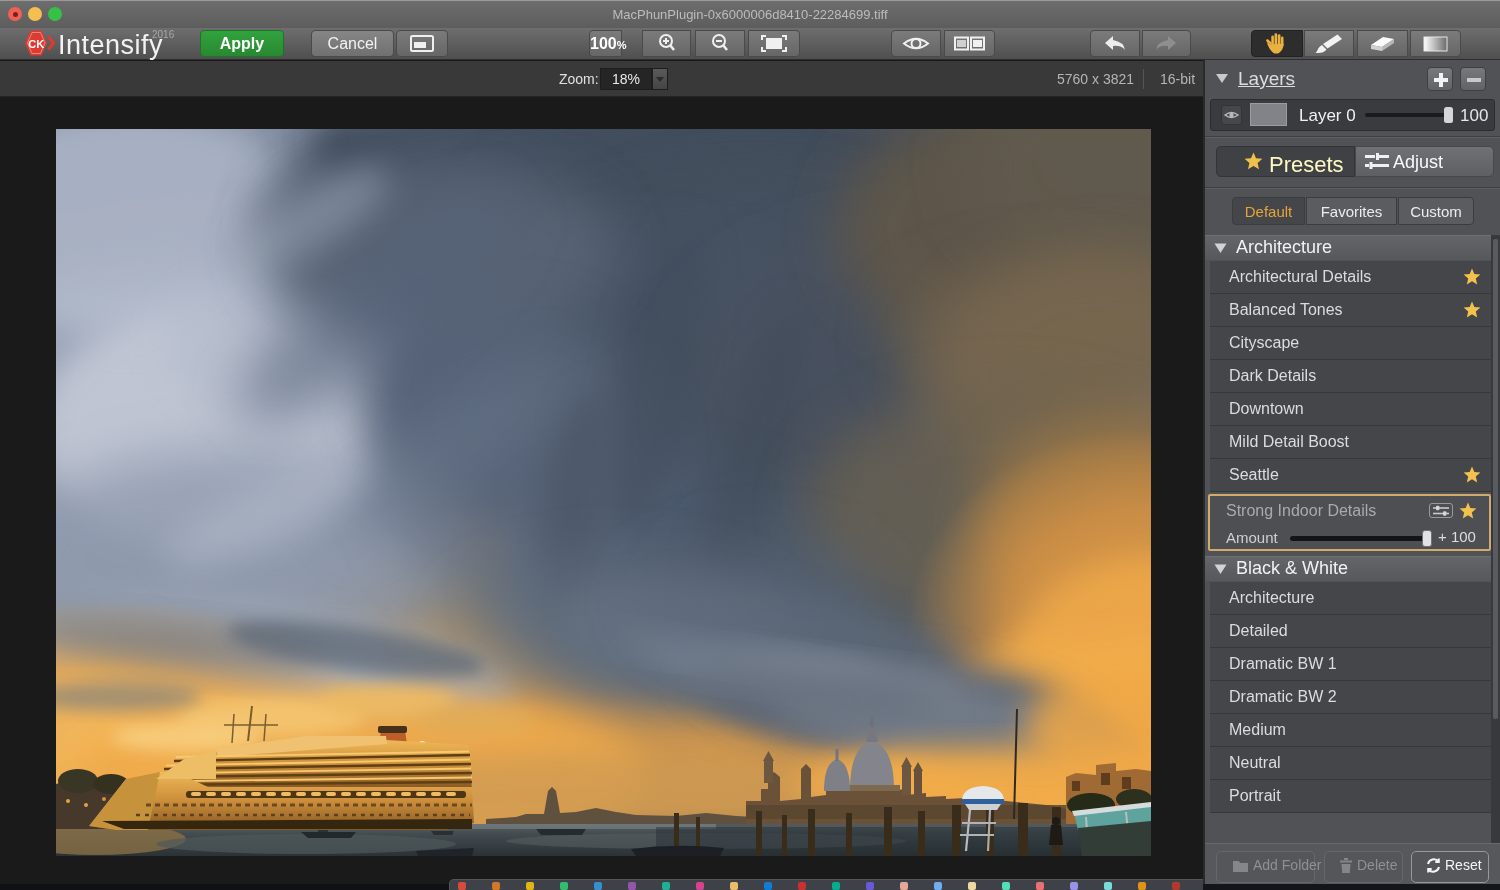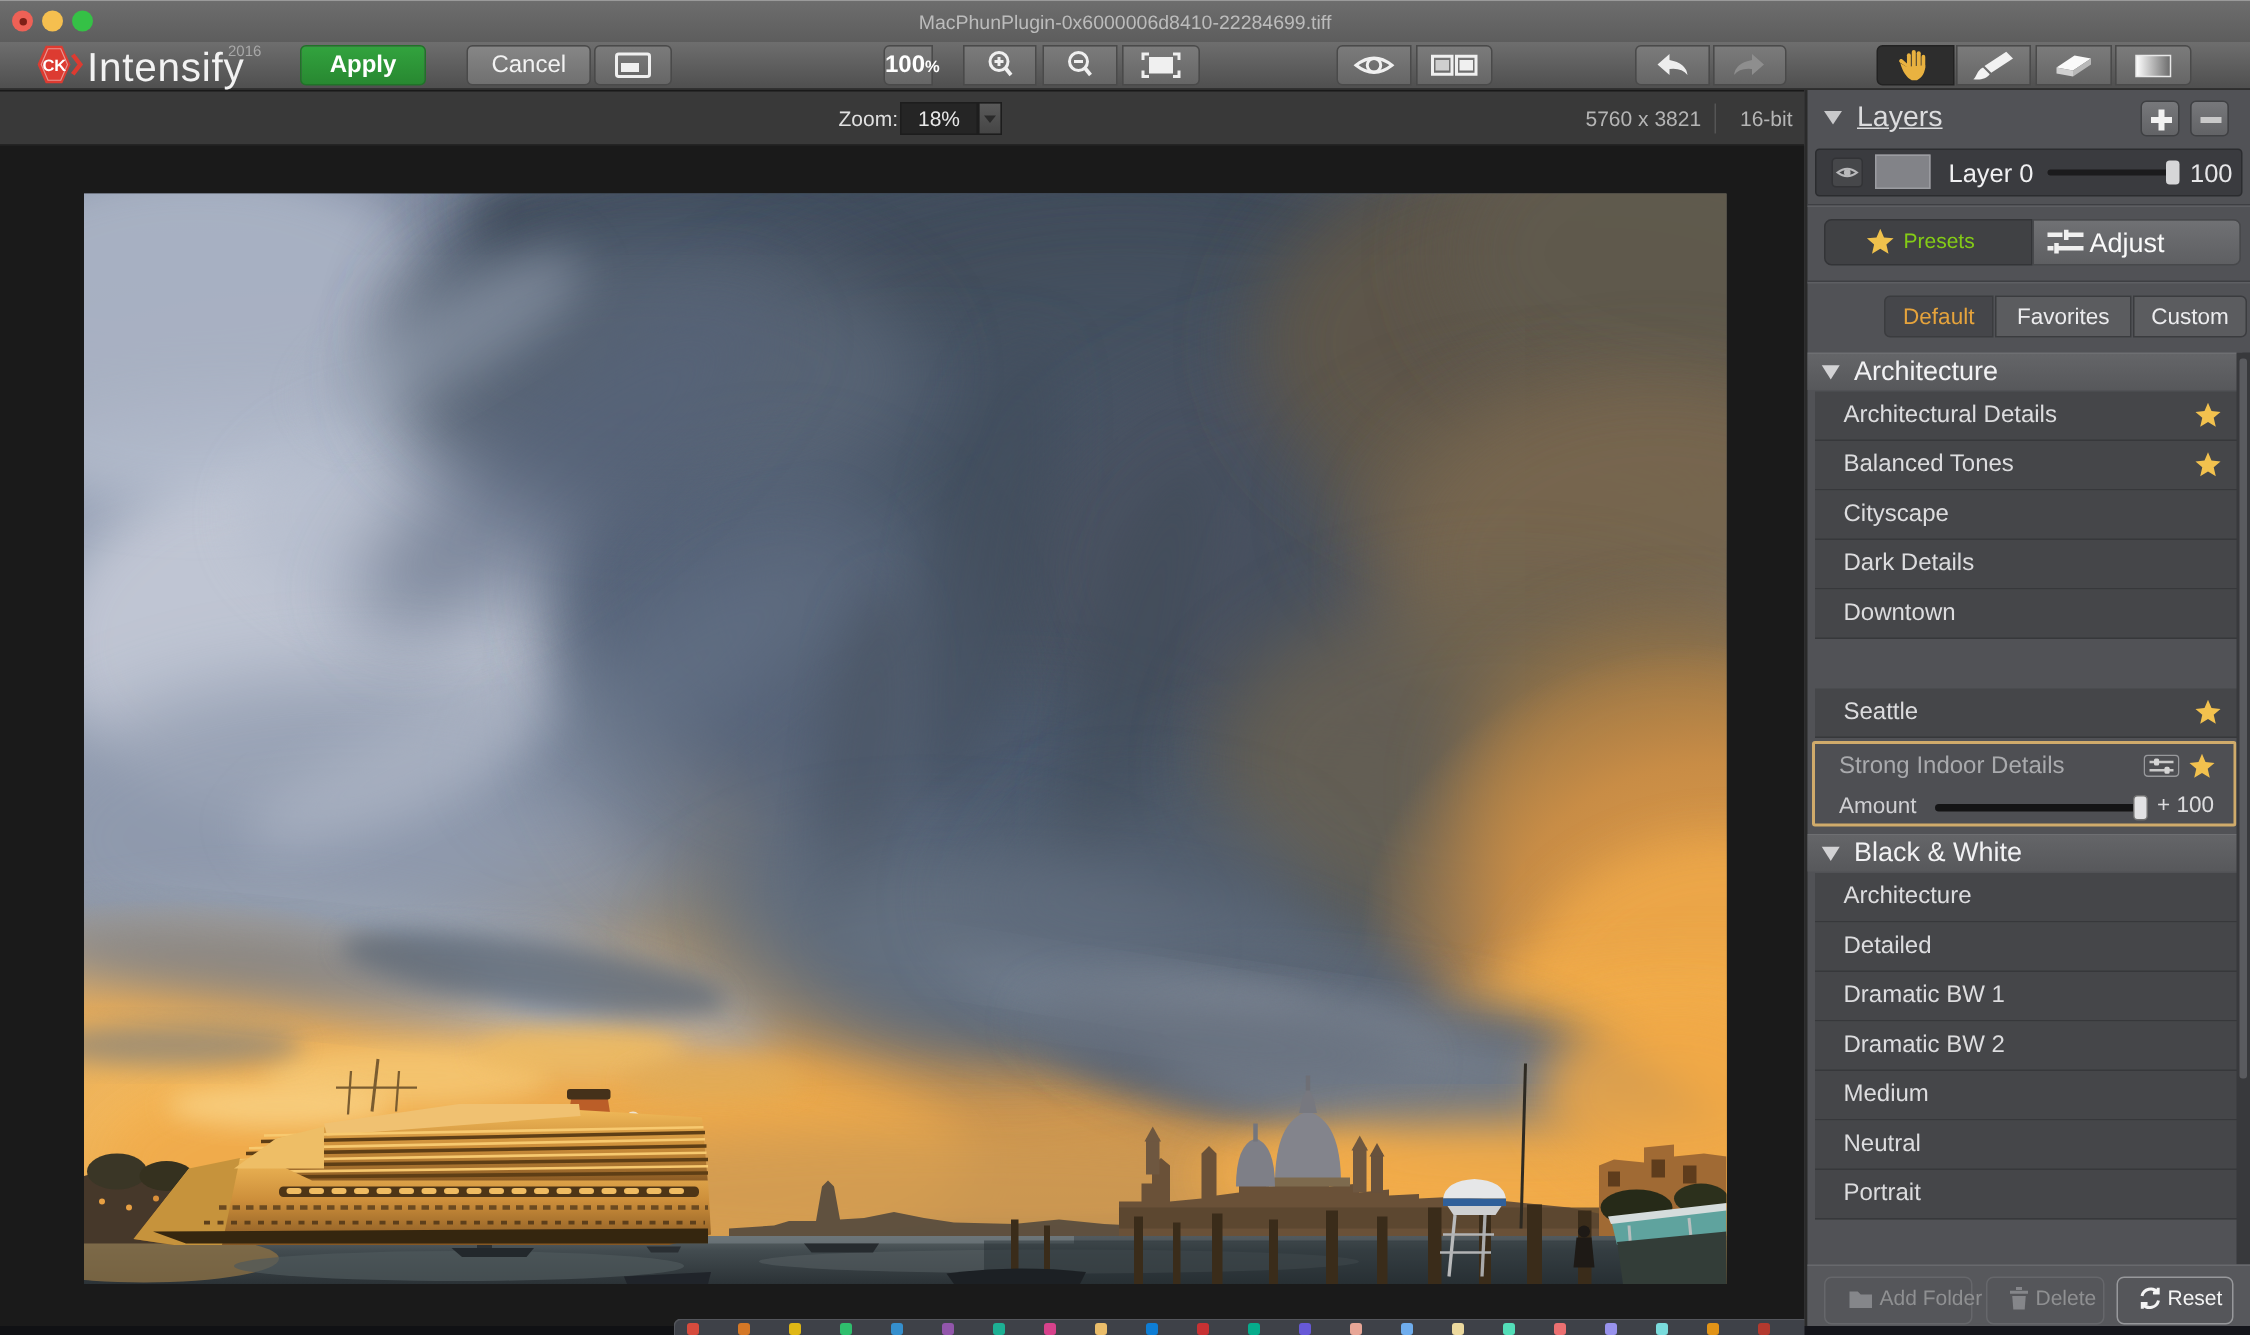--- a/index.html
+++ b/index.html
@@ -42,21 +42,21 @@
 .sqbtn { position:absolute; top:7px; width:26px; height:24px; background:linear-gradient(#77787b,#626366);
   border:1px solid #3f4043; border-radius:4px; }
 #layerrow { position:absolute; left:5px; top:39px; width:285px; height:32px; background:#3a3b3f;
   border:1px solid #2b2c2f; border-radius:3px; }
 #tab-presets { position:absolute; left:11px; top:86px; width:139px; height:31px; background:#404144;
   border:1px solid #333437; border-radius:5px 0 0 5px; }
 #tab-adjust { position:absolute; left:150px; top:86px; width:139px; height:31px;
   background:linear-gradient(#707174,#5e5f62); border:1px solid #47484b; border-radius:0 5px 5px 0; }
 #seggroup { position:absolute; left:27px; top:137px; width:243px; height:28px; }
 .seg { position:absolute; top:0; height:28px; background:#5b5c5f; border:1px solid #3b3c3f;
-  font-size:15px; text-align:center; line-height:27px;margin-left:24px; }
+  font-size:15px; text-align:center; line-height:27px; }
 #plist { position:absolute; left:0; top:175px; width:297px; height:608px; }
 .phead { position:absolute; left:0px; width:290px; height:25px; background:linear-gradient(#646568,#57585b);
   border-top:1px solid #6e6f72; color:#f2f2f4; font-size:18px; }
 .phead .tri { position:absolute; left:9px; top:7px; }
 .phead .lbl { position:absolute; left:31px; top:1px; }
 .prow { position:absolute; left:5px; width:283px; height:33px; background:#454649;
   border-bottom:1px solid #37383b; color:#dcdcde; font-size:16px; }
 .prow .lbl { position:absolute; left:19px; top:7px; }
 .star { position:absolute; right:12px; top:7px; }
 #sbbar { position:absolute; left:0; top:783px; width:297px; height:41px; background:#57585c;
@@ -536,21 +536,21 @@
       <div style="position:absolute;left:233px;top:7px;width:9px;height:16px;background:#d6d6d8;border-radius:2.5px;"></div>
       <div style="position:absolute;left:249px;top:6px;font-size:17px;color:#e6e6e8;">100</div>
     </div>
     <div style="position:absolute;left:0px;top:76px;width:295px;height:1px;background:#3e3f43;"></div>
     <div style="position:absolute;left:0px;top:77px;width:295px;height:1px;background:#5e5f63;"></div>
 
     <div id="tab-presets">
         <svg style="position:absolute;left:27px;top:5px;" width="19" height="18" viewBox="0 0 19 18">
           <path d="M9.5 0.5 L12 6.3 L18.4 6.8 L13.6 11 L15 17.2 L9.5 13.9 L4 17.2 L5.4 11 L0.6 6.8 L7 6.3 Z" fill="#efc14c"></path>
         </svg>
-        <span style="position:absolute;left:52px;top:5px;font-size:14px;color:#84cc16;">Presets</span>
+        <span style="position:absolute;left:52px;top:5px;font-size:22px;color:#fef9c3;">Presets</span>
       </div>
     <div id="tab-adjust">
         <svg style="position:absolute;left:8px;top:6px;" width="26" height="17" viewBox="0 0 26 17">
           <rect x="1" y="2" width="10" height="3" fill="#f0f0f0"></rect>
           <rect x="14" y="2" width="11" height="3" fill="#f0f0f0"></rect>
           <rect x="12" y="0" width="3" height="7" fill="#f0f0f0"></rect>
           <rect x="1" y="11" width="4" height="3" fill="#f0f0f0"></rect>
           <rect x="8" y="11" width="17" height="3" fill="#f0f0f0"></rect>
           <rect x="5.5" y="9" width="3" height="7" fill="#f0f0f0"></rect>
         </svg>
@@ -585,20 +585,23 @@
           </svg>
         </div>
       <div class="prow" style="top:92px;">
           <span class="lbl">Cityscape</span>
         </div>
       <div class="prow" style="top:125px;">
           <span class="lbl">Dark Details</span>
         </div>
       <div class="prow" style="top:158px;">
           <span class="lbl">Downtown</span>
+        </div>
+      <div class="prow" style="top:191px;">
+          <span class="lbl">Mild Detail Boost</span>
         </div>
       <div class="prow" style="top:224px;">
           <span class="lbl">Seattle</span>
           <svg class="star" width="18" height="17" viewBox="0 0 17 16">
             <path d="M8.5 0.5 L10.7 5.7 L16.4 6.2 L12.1 9.9 L13.4 15.5 L8.5 12.5 L3.6 15.5 L4.9 9.9 L0.6 6.2 L6.3 5.7 Z" fill="#f2c14e"></path>
           </svg>
         </div>
       <div id="selblock">
         <div style="position:absolute;left:16px;top:6px;font-size:16px;color:#a9aaad;">Strong Indoor Details</div>
         <svg style="position:absolute;right:36px;top:7px;" width="24" height="15" viewBox="0 0 24 15">

